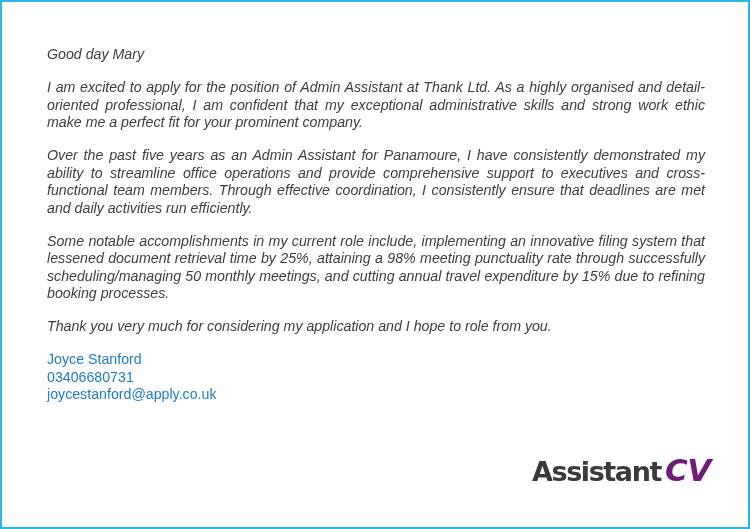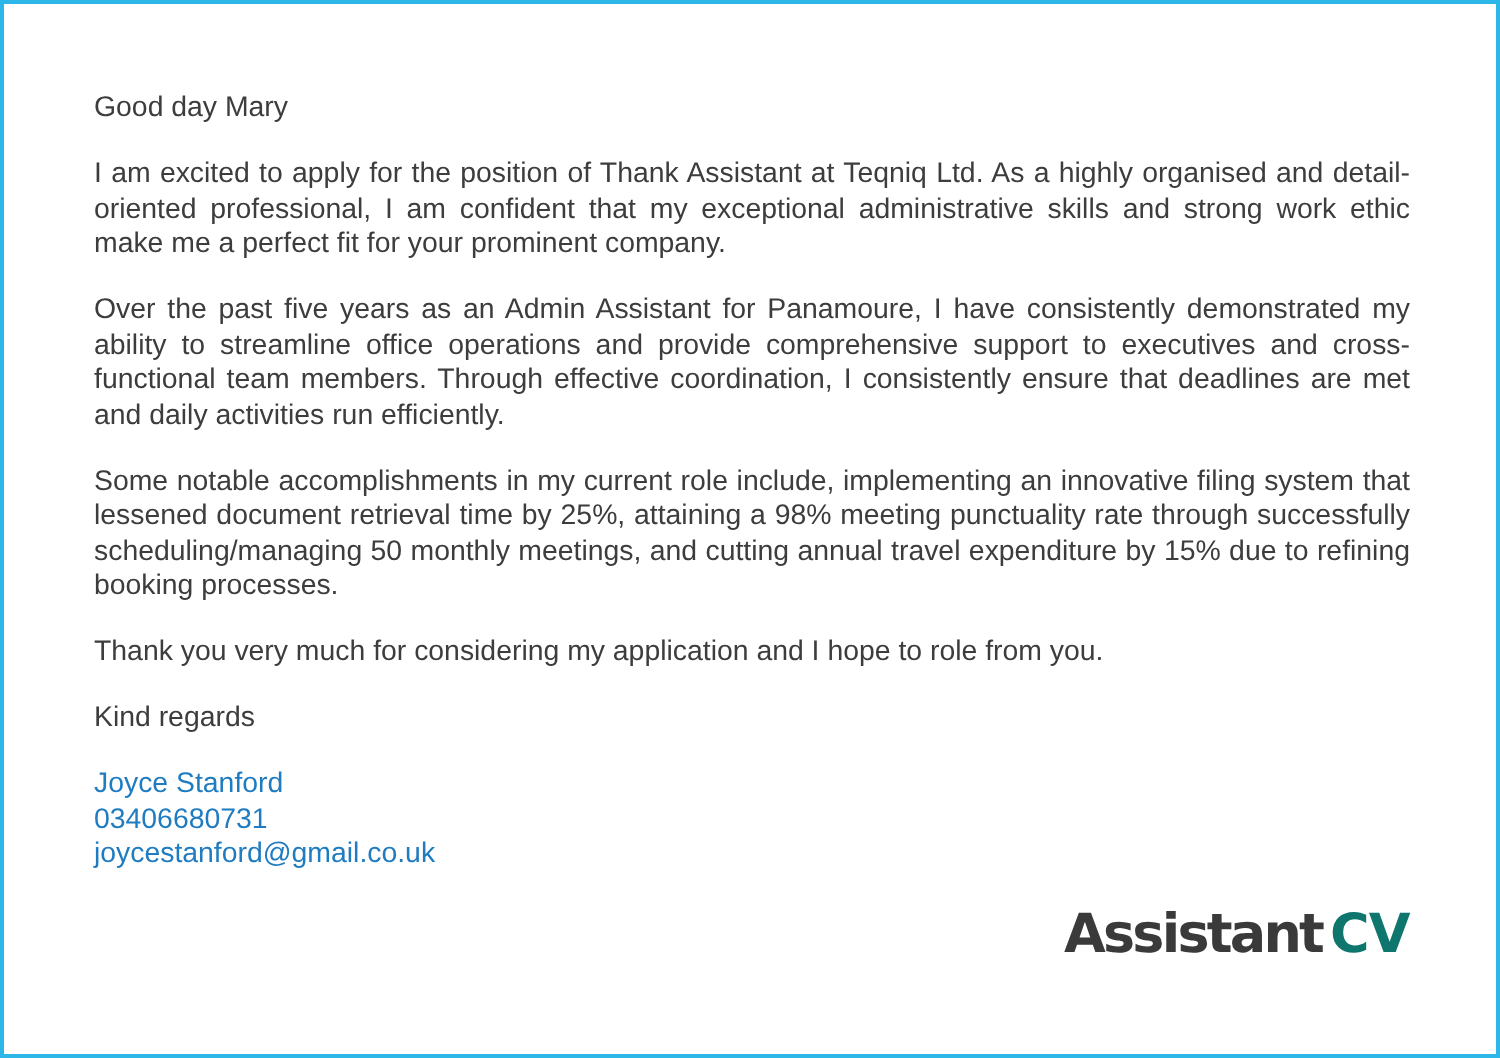--- a/index.html
+++ b/index.html
@@ -6,43 +6,42 @@
   body { width: 750px; height: 529px; position: relative; overflow: hidden; }
   .page {
     position: absolute; left: 0; top: 0; width: 750px; height: 529px;
     box-sizing: border-box; border: 2px solid #2db7e8; background: #fff;
   }
   .letter {
     position: absolute; left: 45px; top: 44px; width: 658px;
     font-family: "Liberation Sans", sans-serif; font-size: 14.2px;
     line-height: 17.5px; color: #3d3d3d;
   }
-  .letter p { margin: 0 0 15.5px 0; text-align: justify; }
+  .letter p { margin: 0 0 15.5px 0; text-align: justify; font-style: italic; }
   .sig { color: #1f7cc0; }
   .sig div { line-height: 17.5px; }
   .logo {
     position: absolute; left: 530px; top: 450px;
     font-family: "DejaVu Sans", sans-serif; font-weight: bold; font-size: 27px;
     letter-spacing: -1.4px; color: #3a3a3a; white-space: nowrap;
   }
-  .logo .cv { color: #0f766e; font-size: 27px; letter-spacing: -0.5px; margin-left: 4px; }
+  .logo .cv { color: #701a75; font-size: 31px; letter-spacing: -0.5px; margin-left: 4px; font-style: italic; }
 </style>
 </head>
 <body>
 
 <div class="page">
   <div class="letter">
     <p>Good day Mary</p>
-    <p>I am excited to apply for the position of Thank Assistant at Teqniq Ltd. As a highly organised and detail-oriented professional, I am confident that my exceptional administrative skills and strong work ethic make me a perfect fit for your prominent company.</p>
+    <p>I am excited to apply for the position of Admin Assistant at Thank Ltd. As a highly organised and detail-oriented professional, I am confident that my exceptional administrative skills and strong work ethic make me a perfect fit for your prominent company.</p>
     <p>Over the past five years as an Admin Assistant for Panamoure, I have consistently demonstrated my ability to streamline office operations and provide comprehensive support to executives and cross-functional team members. Through effective coordination, I consistently ensure that deadlines are met and daily activities run efficiently.</p>
     <p>Some notable accomplishments in my current role include, implementing an innovative filing system that lessened document retrieval time by 25%, attaining a 98% meeting punctuality rate through successfully scheduling/managing 50 monthly meetings, and cutting annual travel expenditure by 15% due to refining booking processes.</p>
     <p>Thank you very much for considering my application and I hope to role from you.</p>
-    <p>Kind regards</p>
     <div class="sig">
       <div>Joyce Stanford</div>
       <div>03406680731</div>
-      <div>joycestanford@gmail.co.uk</div>
+      <div>joycestanford@apply.co.uk</div>
     </div>
   </div>
   <div class="logo">
     <span>Assistant</span><span class="cv">CV</span>
   </div>
 </div>
 
 </body></html>

